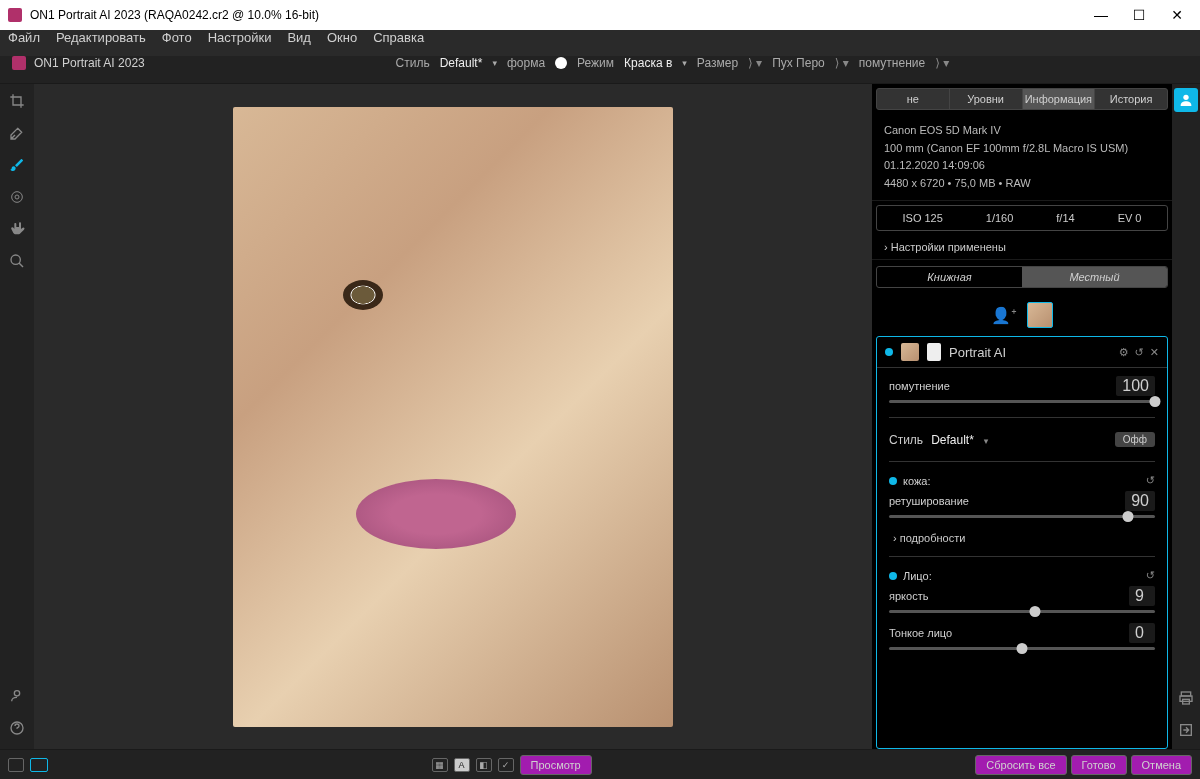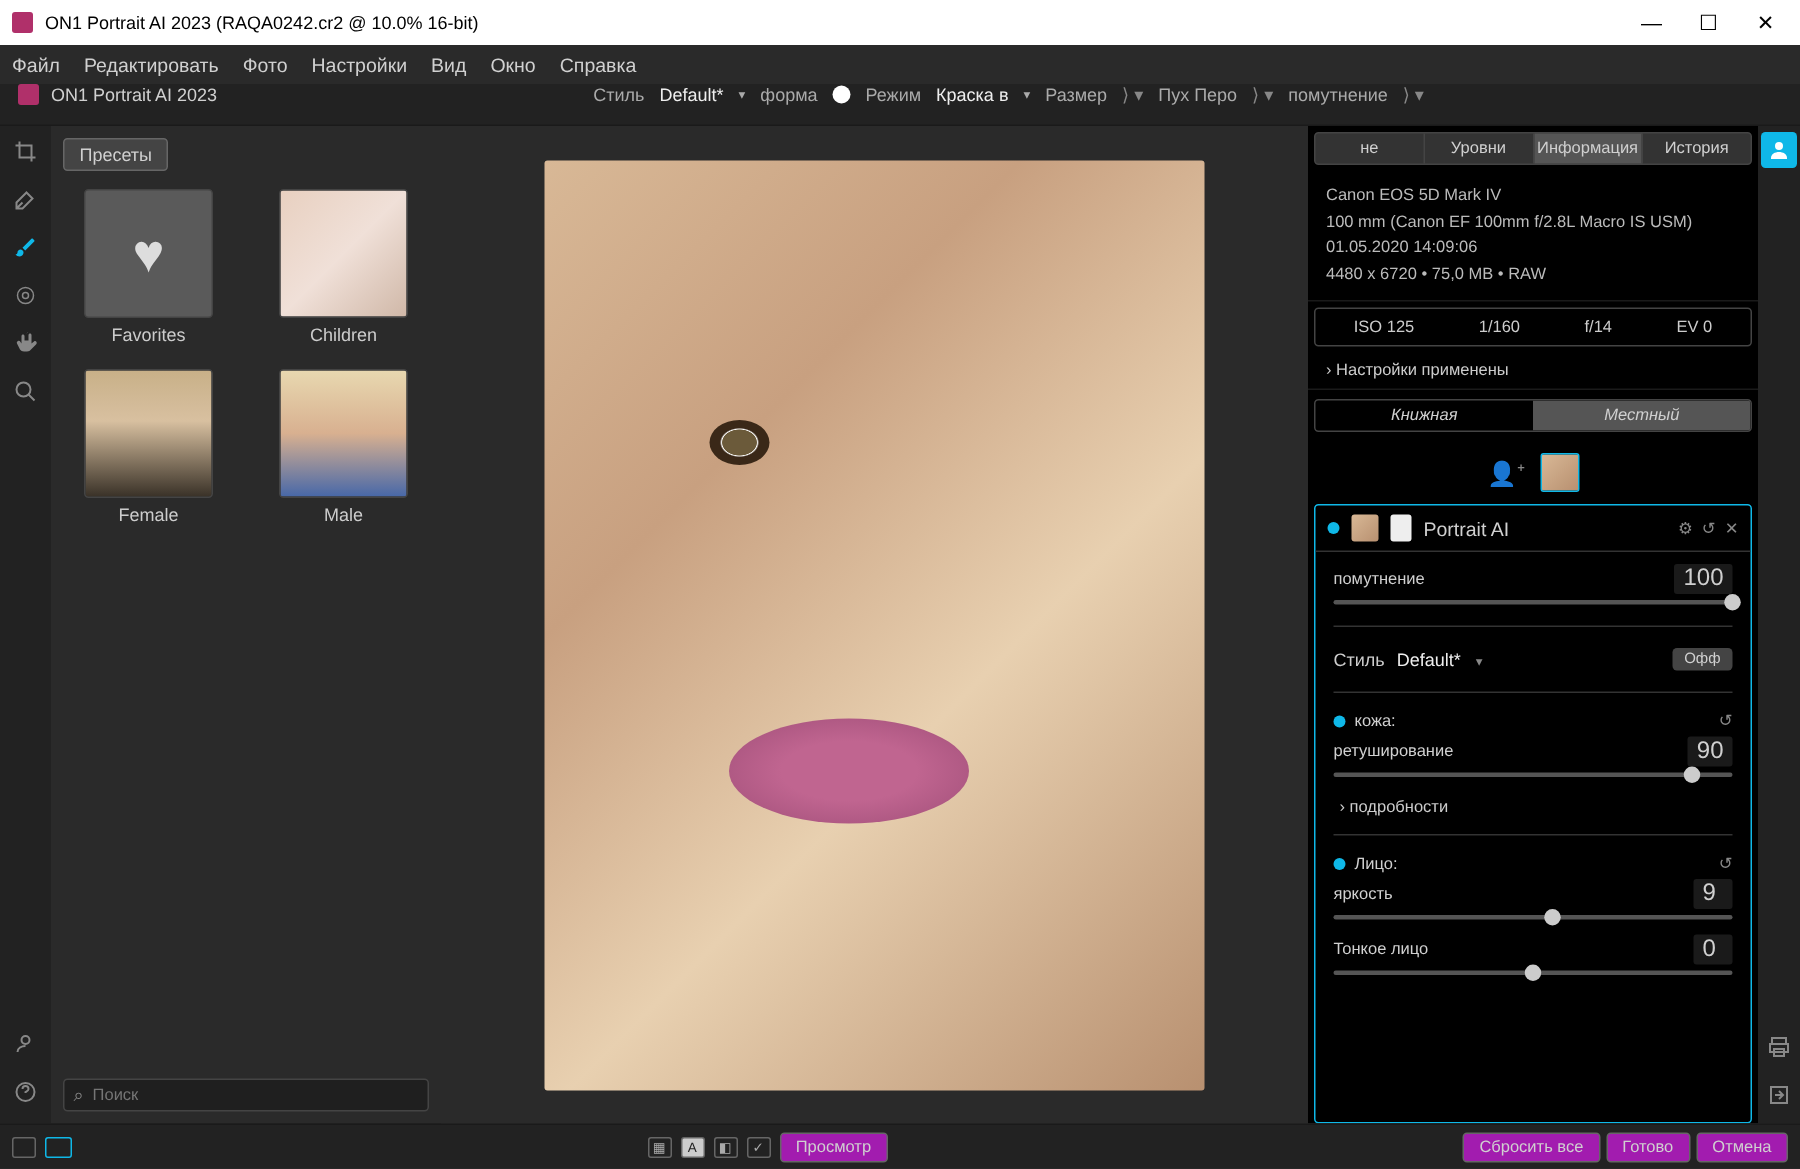--- a/index.html
+++ b/index.html
@@ -2,21 +2,21 @@
 <html><head>
 <meta charset="utf-8">
 <style>
 * { margin: 0; padding: 0; box-sizing: border-box; font-family: -apple-system, BlinkMacSystemFont, "Segoe UI", Arial, sans-serif; }
 body { background: #2a2a2a; color: #d0d0d0; font-size: 12px; width: 1200px; height: 779px; overflow: hidden; display: flex; flex-direction: column; }
 .titlebar { background: #fff; color: #000; height: 30px; display: flex; align-items: center; padding: 0 8px; }
 .titlebar-icon { width: 14px; height: 14px; background: #b0306a; border-radius: 2px; margin-right: 8px; }
 .titlebar-title { flex: 1; font-size: 12px; }
 .titlebar-btns { display: flex; gap: 24px; align-items: center; margin-right: 8px; }
 .titlebar-btn { width: 14px; height: 14px; display: flex; align-items: center; justify-content: center; font-size: 14px; cursor: pointer; }
-.menubar { background: #2a2a2a; height: 26px; display: flex; align-items: center; padding: 0 8px; gap: 16px; font-size: 13px; }
+.menubar { background: #2a2a2a; height: 26px; display: flex; align-items: flex-start; padding: 0 8px; gap: 16px; font-size: 13px; }
 .menubar span { cursor: pointer; color: #d0d0d0; }
 .appbar { background: #222; height: 28px; display: flex; align-items: flex-start; padding: 0 12px; gap: 12px; font-size: 12px; border-bottom: 1px solid #1a1a1a; }
 .appbar-left { display: flex; align-items: center; gap: 8px; }
 .appbar-icon { width: 14px; height: 14px; background: #b0306a; border-radius: 2px; }
 .appbar-center { flex: 1; display: flex; align-items: center; justify-content: center; gap: 10px; }
 .appbar-center > span { color: #aaa; }
 .style-dot { display: inline-block; width: 12px; height: 12px; background: #fff; border-radius: 50%; vertical-align: middle; }
 .dropdown-arrow { font-size: 9px; color: #888; }
 .person-btn { width: 24px; height: 24px; background: #0fb8e8; border-radius: 3px; display: flex; align-items: center; justify-content: center; }
 .main { flex: 1; display: flex; overflow: hidden; }
@@ -172,61 +172,36 @@
         </div>
       <div class="tool-icon">
           <svg viewBox="0 0 24 24" fill="none" stroke="currentColor" stroke-width="2">
             <circle cx="12" cy="12" r="9"></circle>
             <path d="M9 9c0-2 1.5-3 3-3s3 1 3 3-1.5 2-3 3v1M12 17h.01"></path>
           </svg>
         </div>
     </div>
   </div>
 
-  <div class="presets-panel">
-    <div class="presets-tab">Пресеты</div>
-    <div class="preset-grid">
-      <div class="preset-item">
-        <div class="preset-thumb heart">♥</div>
-        <div class="preset-label">Favorites</div>
-      </div>
-      <div class="preset-item">
-        <div class="preset-thumb" style="background:linear-gradient(135deg,#e8d0c0,#f0e0d8,#d0b8a8);"></div>
-        <div class="preset-label">Children</div>
-      </div>
-      <div class="preset-item">
-        <div class="preset-thumb" style="background:linear-gradient(180deg,#c8b088 0%,#d8c0a0 40%,#3a3228 100%);"></div>
-        <div class="preset-label">Female</div>
-      </div>
-      <div class="preset-item">
-        <div class="preset-thumb" style="background:linear-gradient(180deg,#e8d8b0 0%,#d8b090 50%,#4868a8 100%);"></div>
-        <div class="preset-label">Male</div>
-      </div>
-    </div>
-    <div class="search-box">
-      <span style="color:#888;">⌕</span>
-      <input placeholder="Поиск" style="">
-    </div>
-  </div>
 
   <div class="viewer">
     <div class="photo"></div>
   </div>
 
   <div class="right-panel">
     <div class="info-tabs">
       <div class="info-tab">не</div>
       <div class="info-tab">Уровни</div>
       <div class="info-tab active">Информация</div>
       <div class="info-tab">История</div>
     </div>
     <div class="meta-block">
       <div>Canon EOS 5D Mark IV</div>
       <div>100 mm (Canon EF 100mm f/2.8L Macro IS USM)</div>
-      <div>01.05.2020 14:09:06</div>
+      <div>01.12.2020 14:09:06</div>
       <div>4480 x 6720 • 75,0 MB • RAW</div>
     </div>
     <div class="exif-row">
       <span>ISO 125</span>
       <span>1/160</span>
       <span>f/14</span>
       <span>EV 0</span>
     </div>
     <div class="settings-applied">
       <span>›</span>

